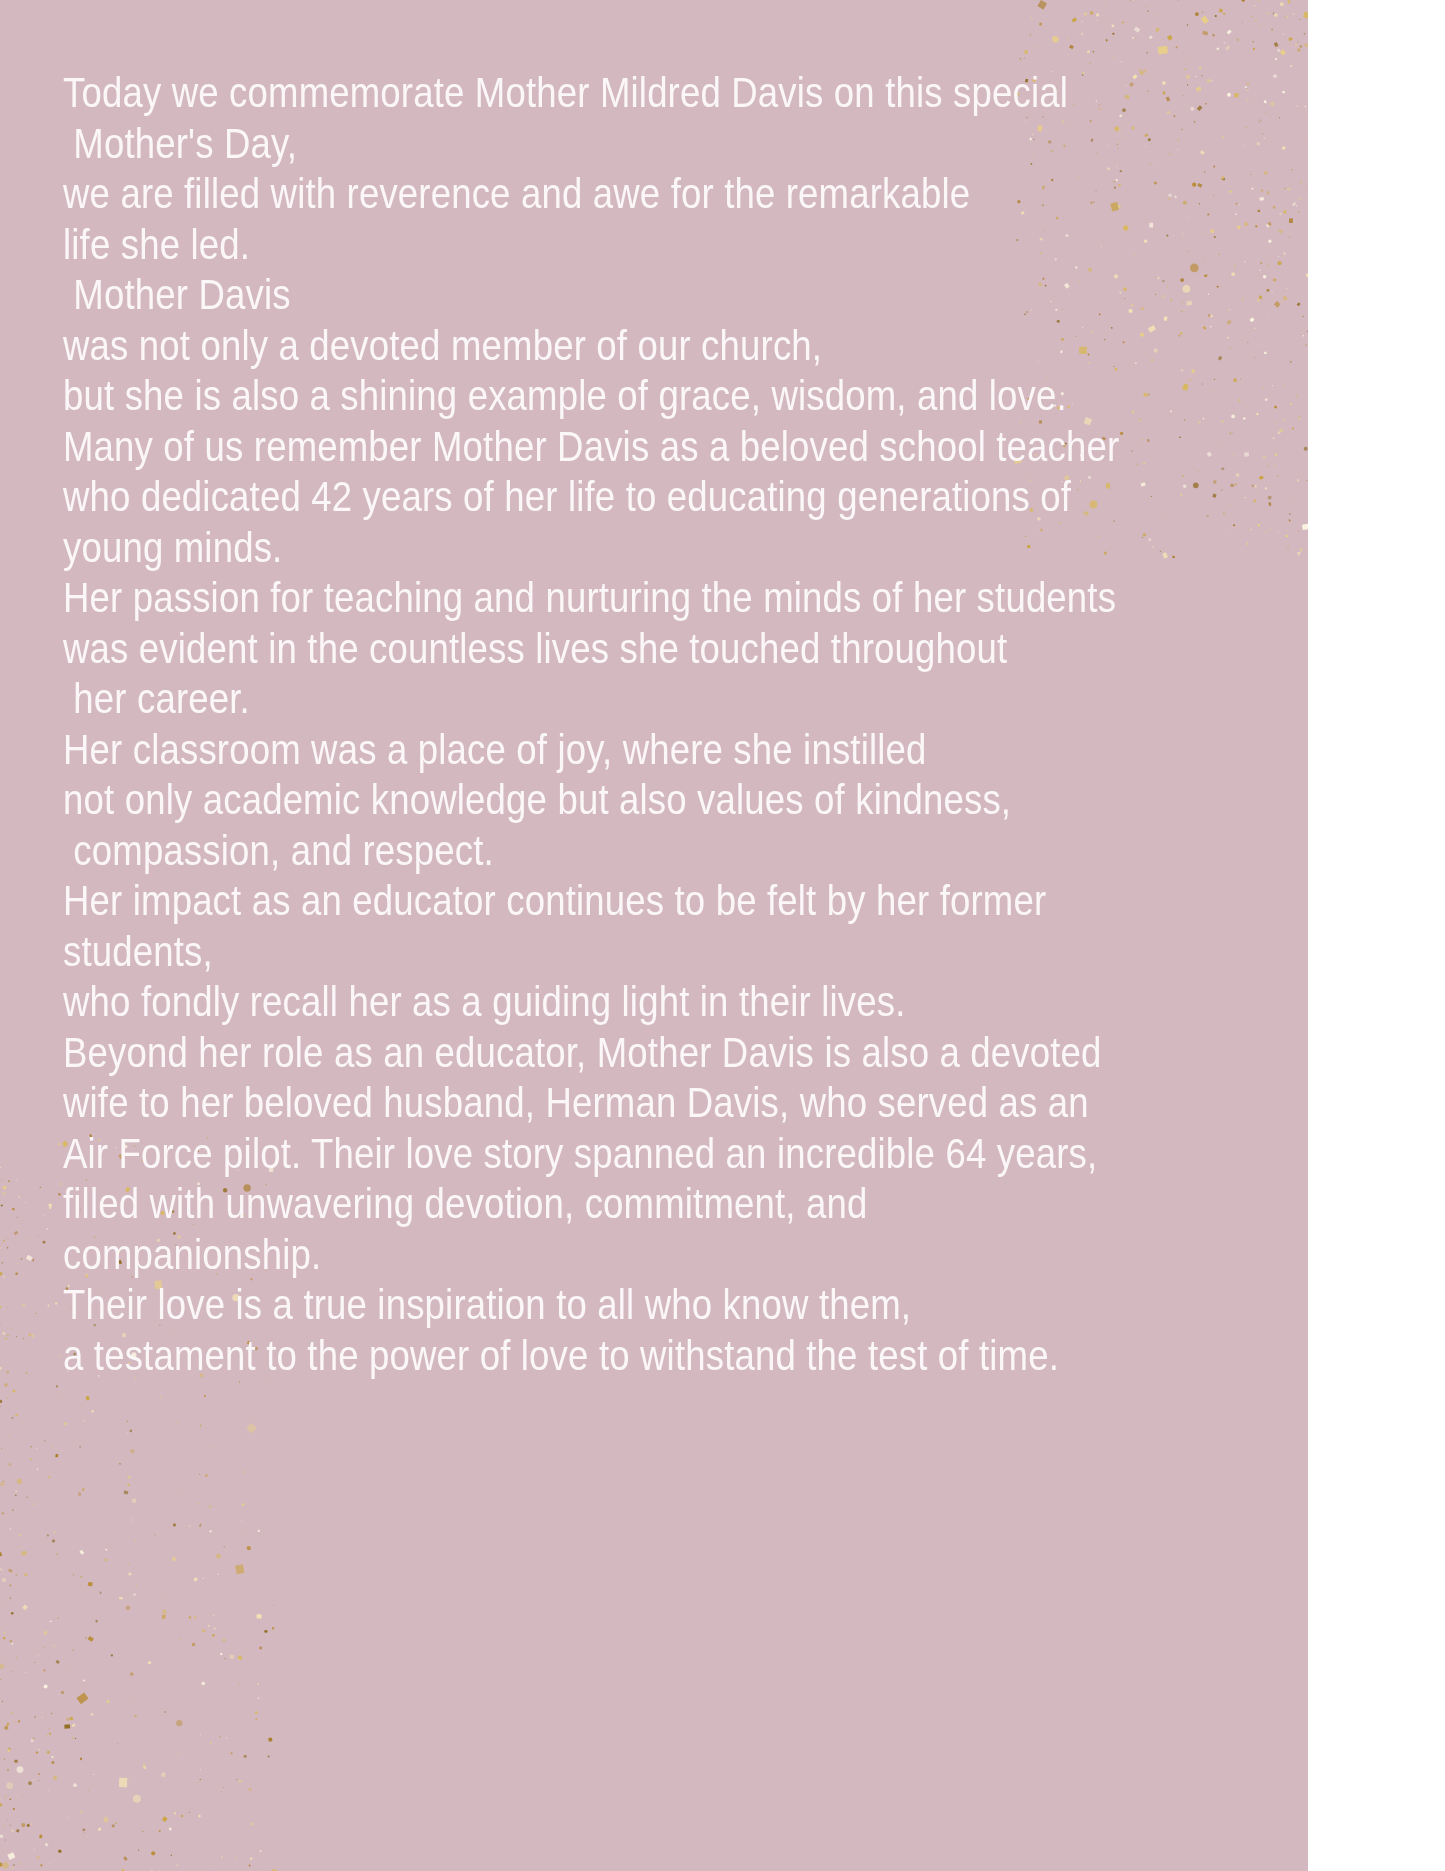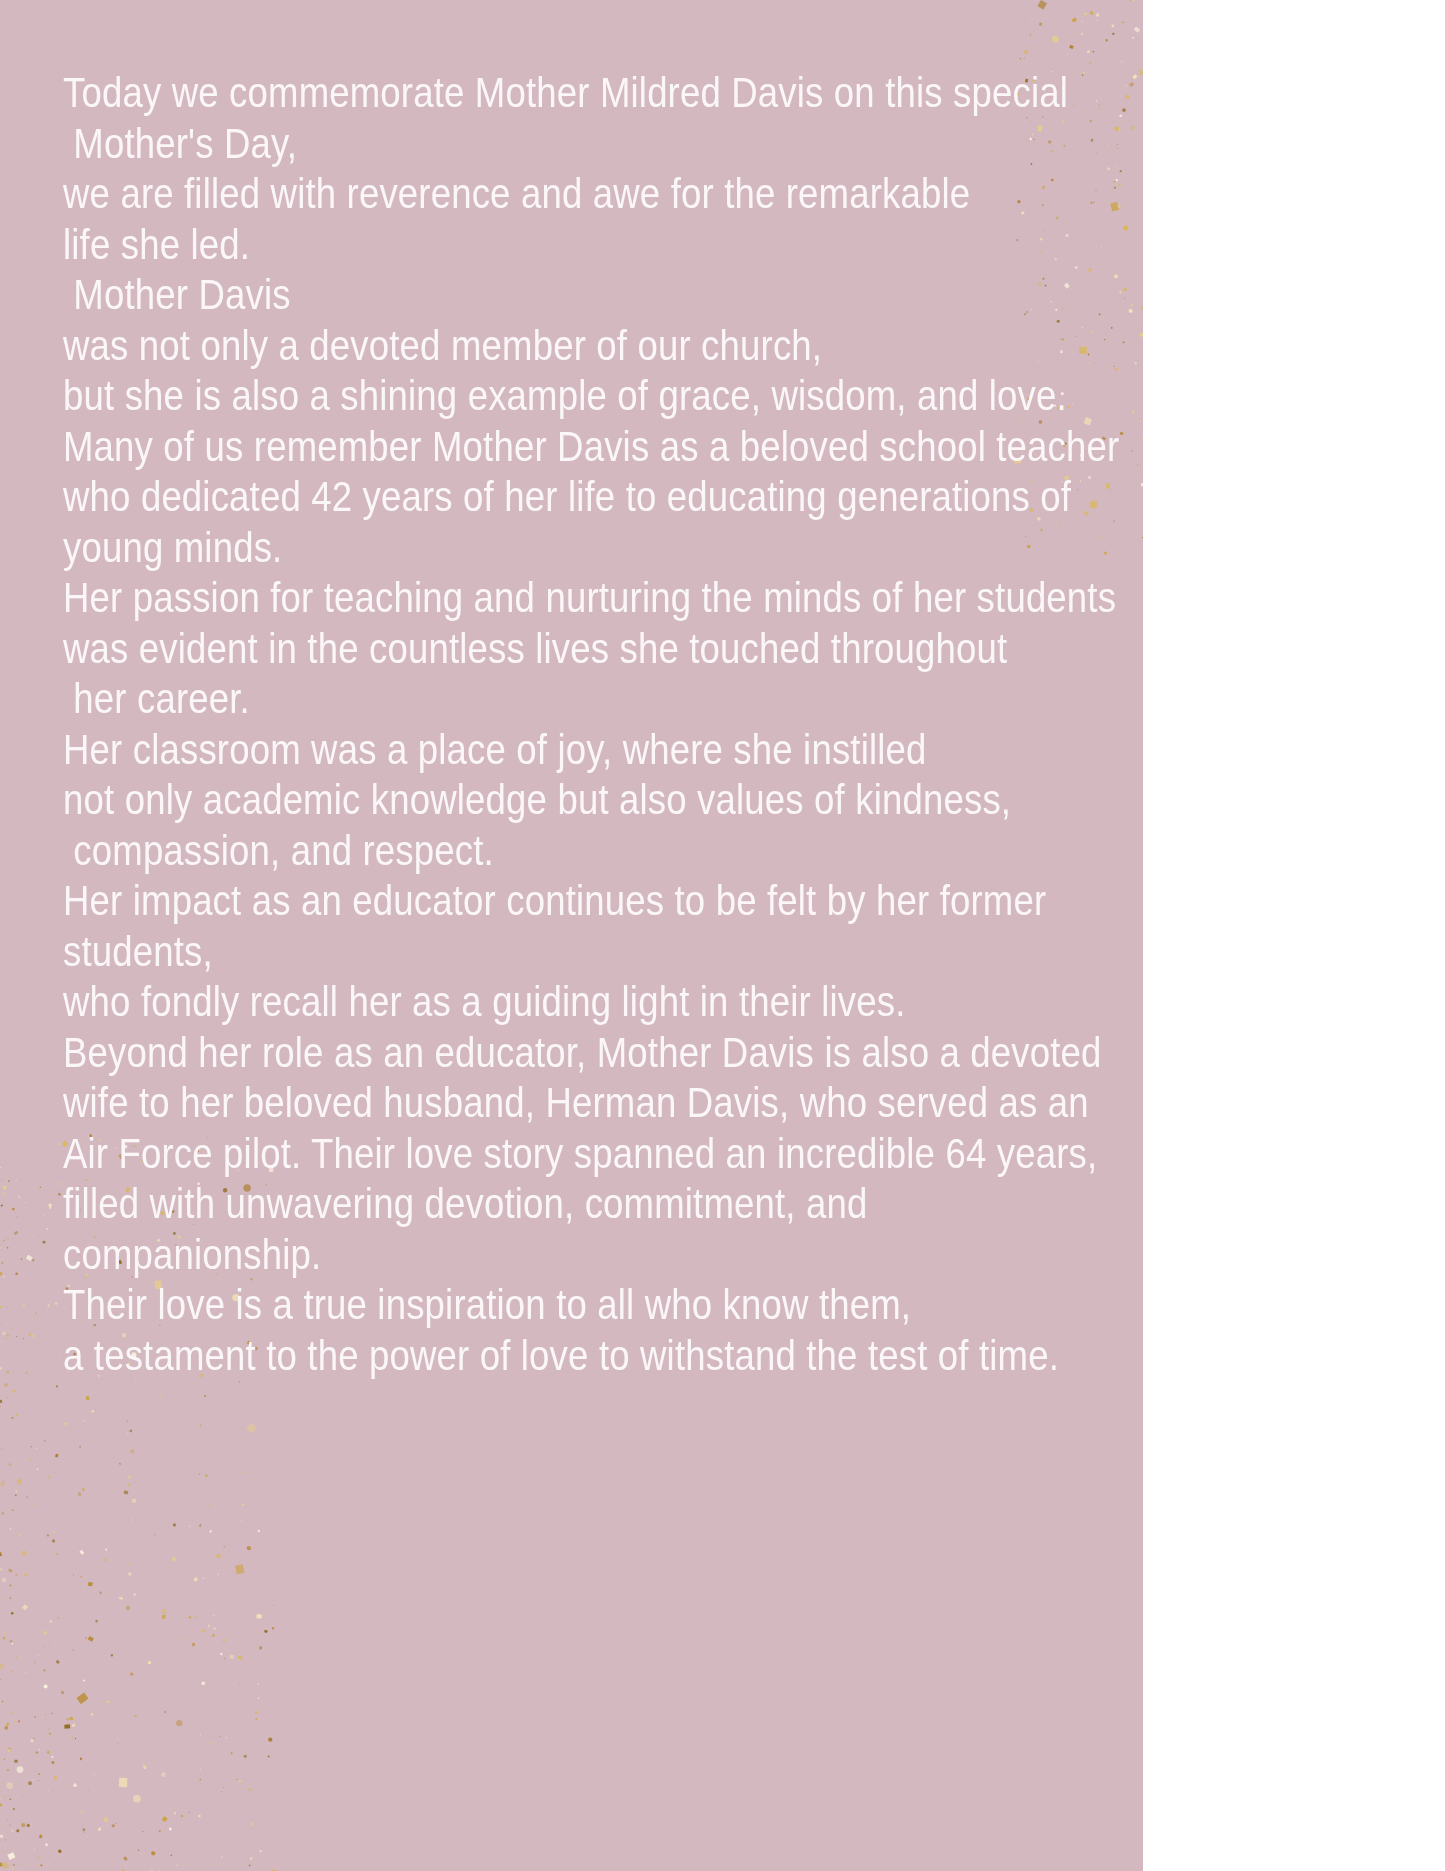--- a/index.html
+++ b/index.html
@@ -1,18 +1,18 @@
 <!DOCTYPE html>
 <html><head>
 <meta charset="utf-8">
 <style>
   html, body { margin: 0; padding: 0; }
   .page {
     position: relative;
-    width: 1143px;
+    width: 1308px;
     height: 1871px;
     overflow: hidden;
     background: #d3b8c0; 
     font-family: "Liberation Sans", sans-serif;
   }
   .glitter {
     position: absolute;
     top: 0;
     left: 0;
     pointer-events: none;

